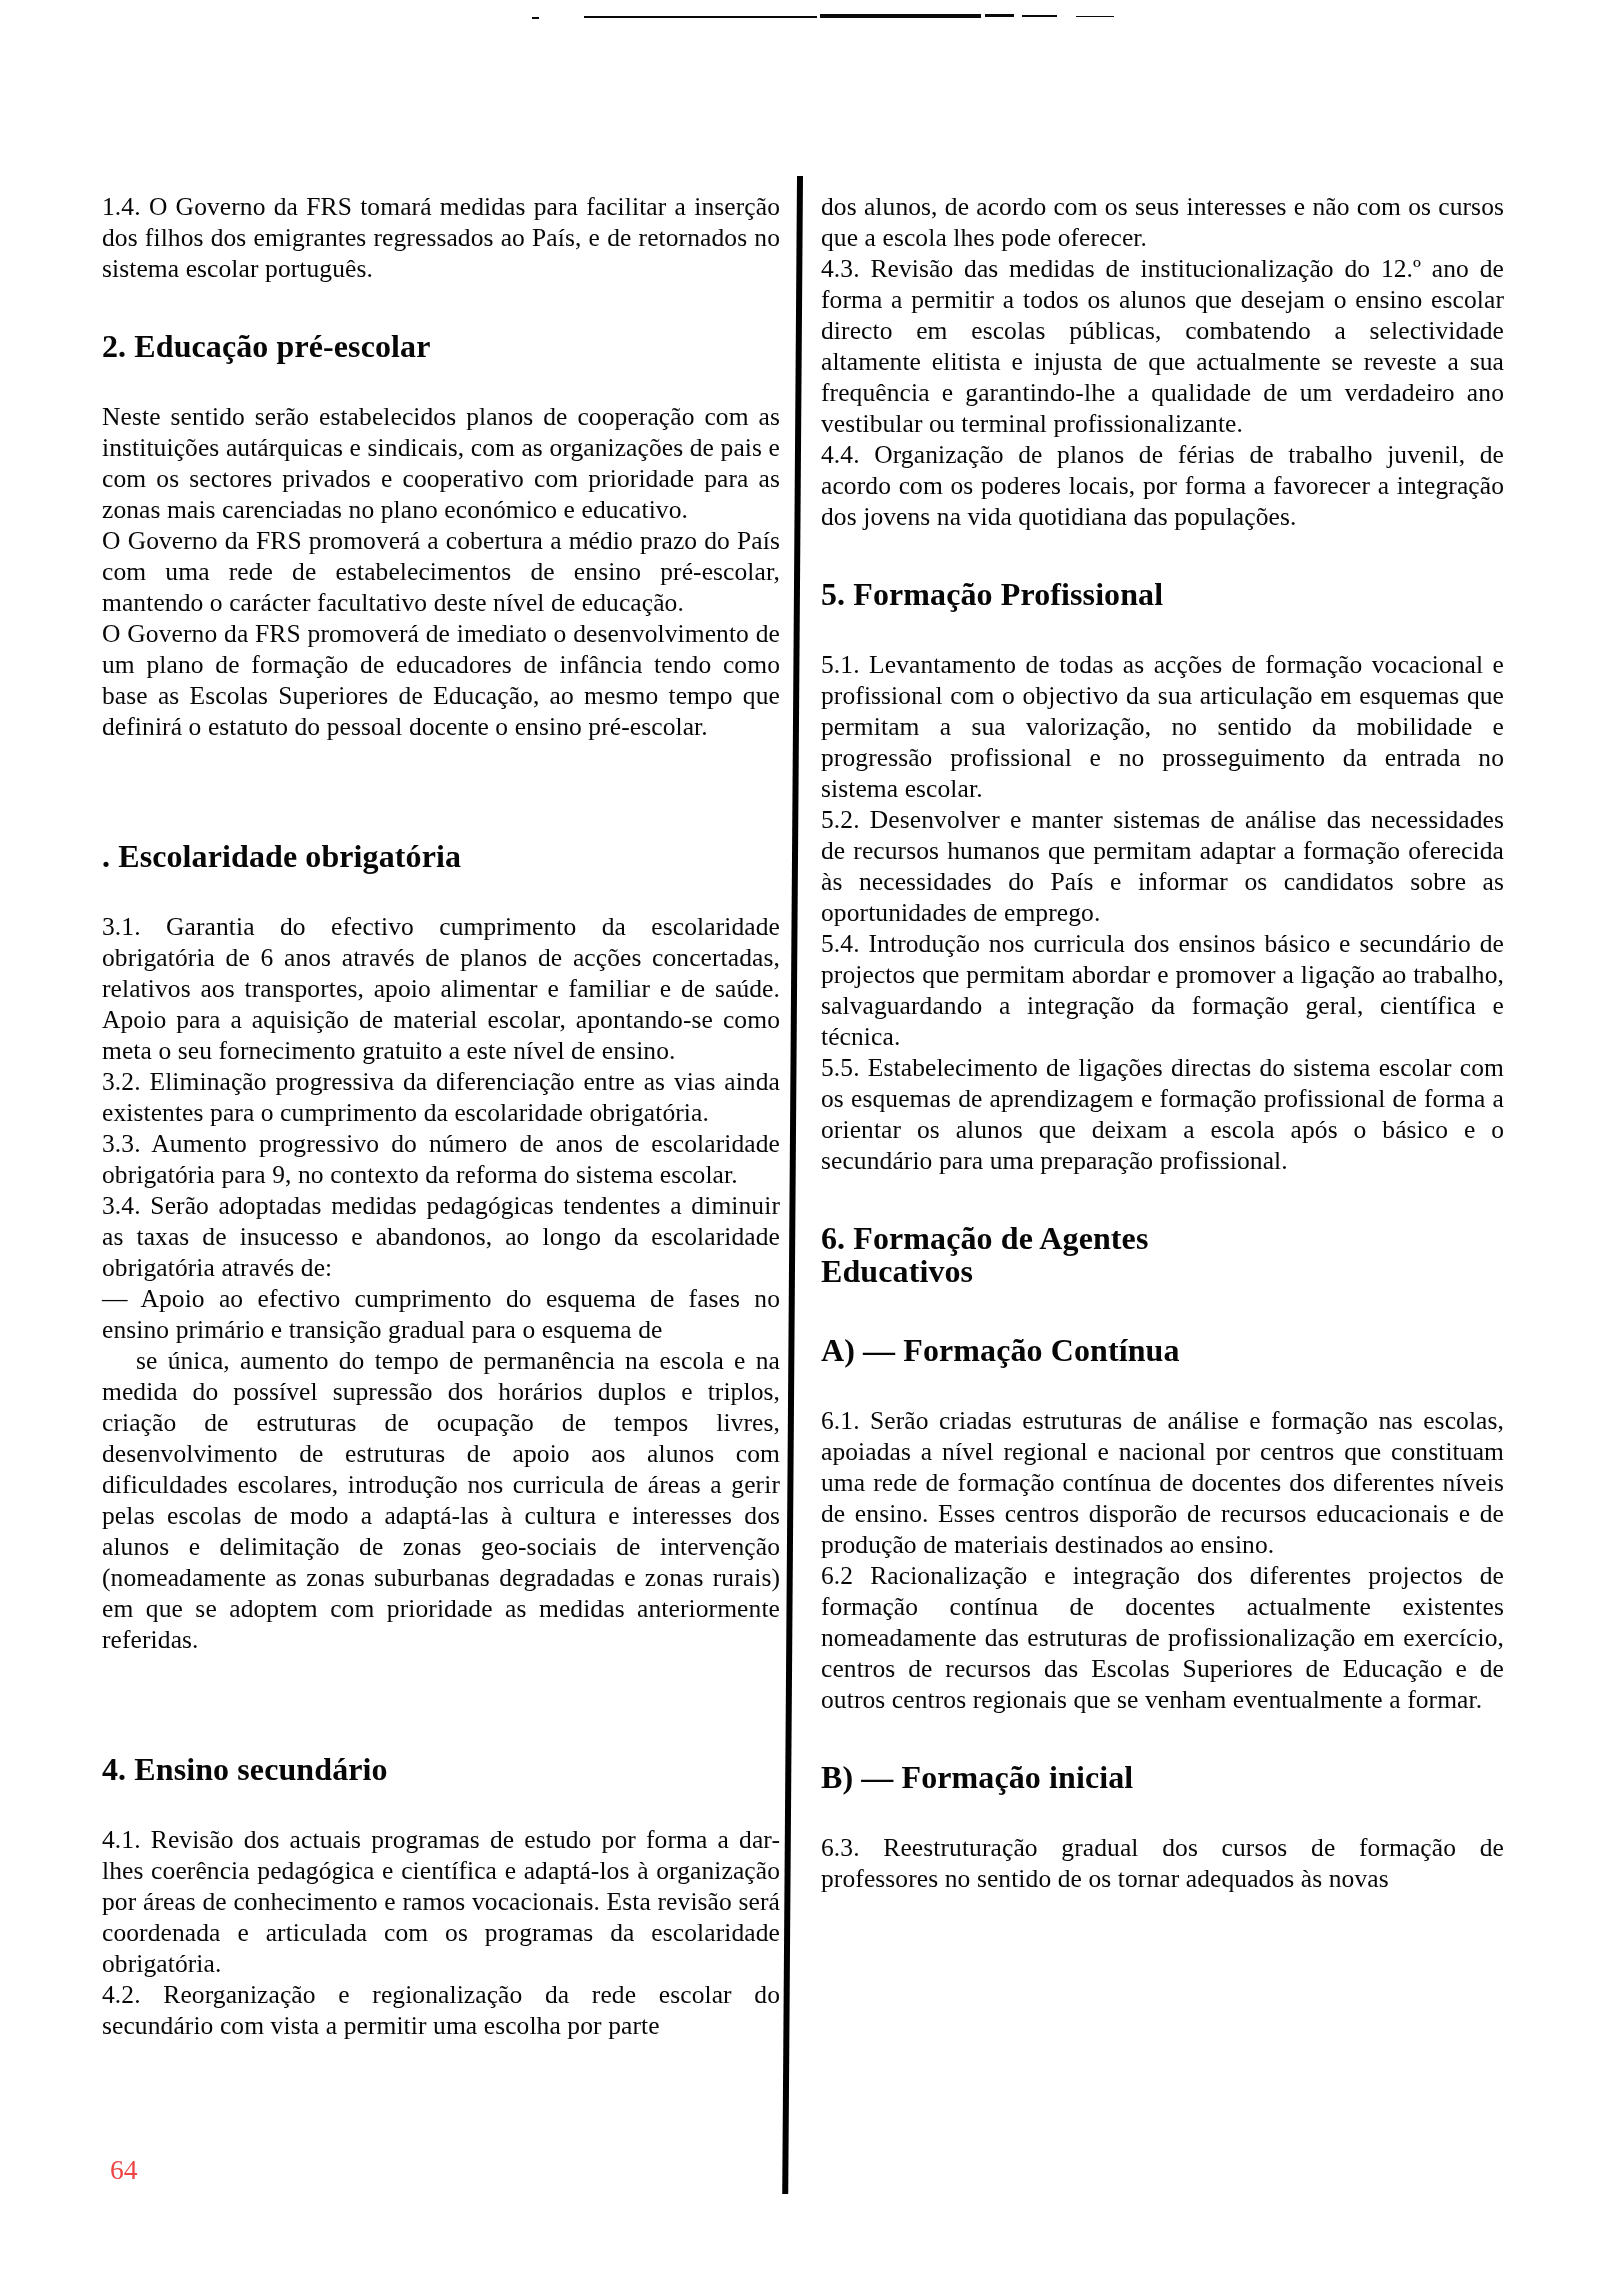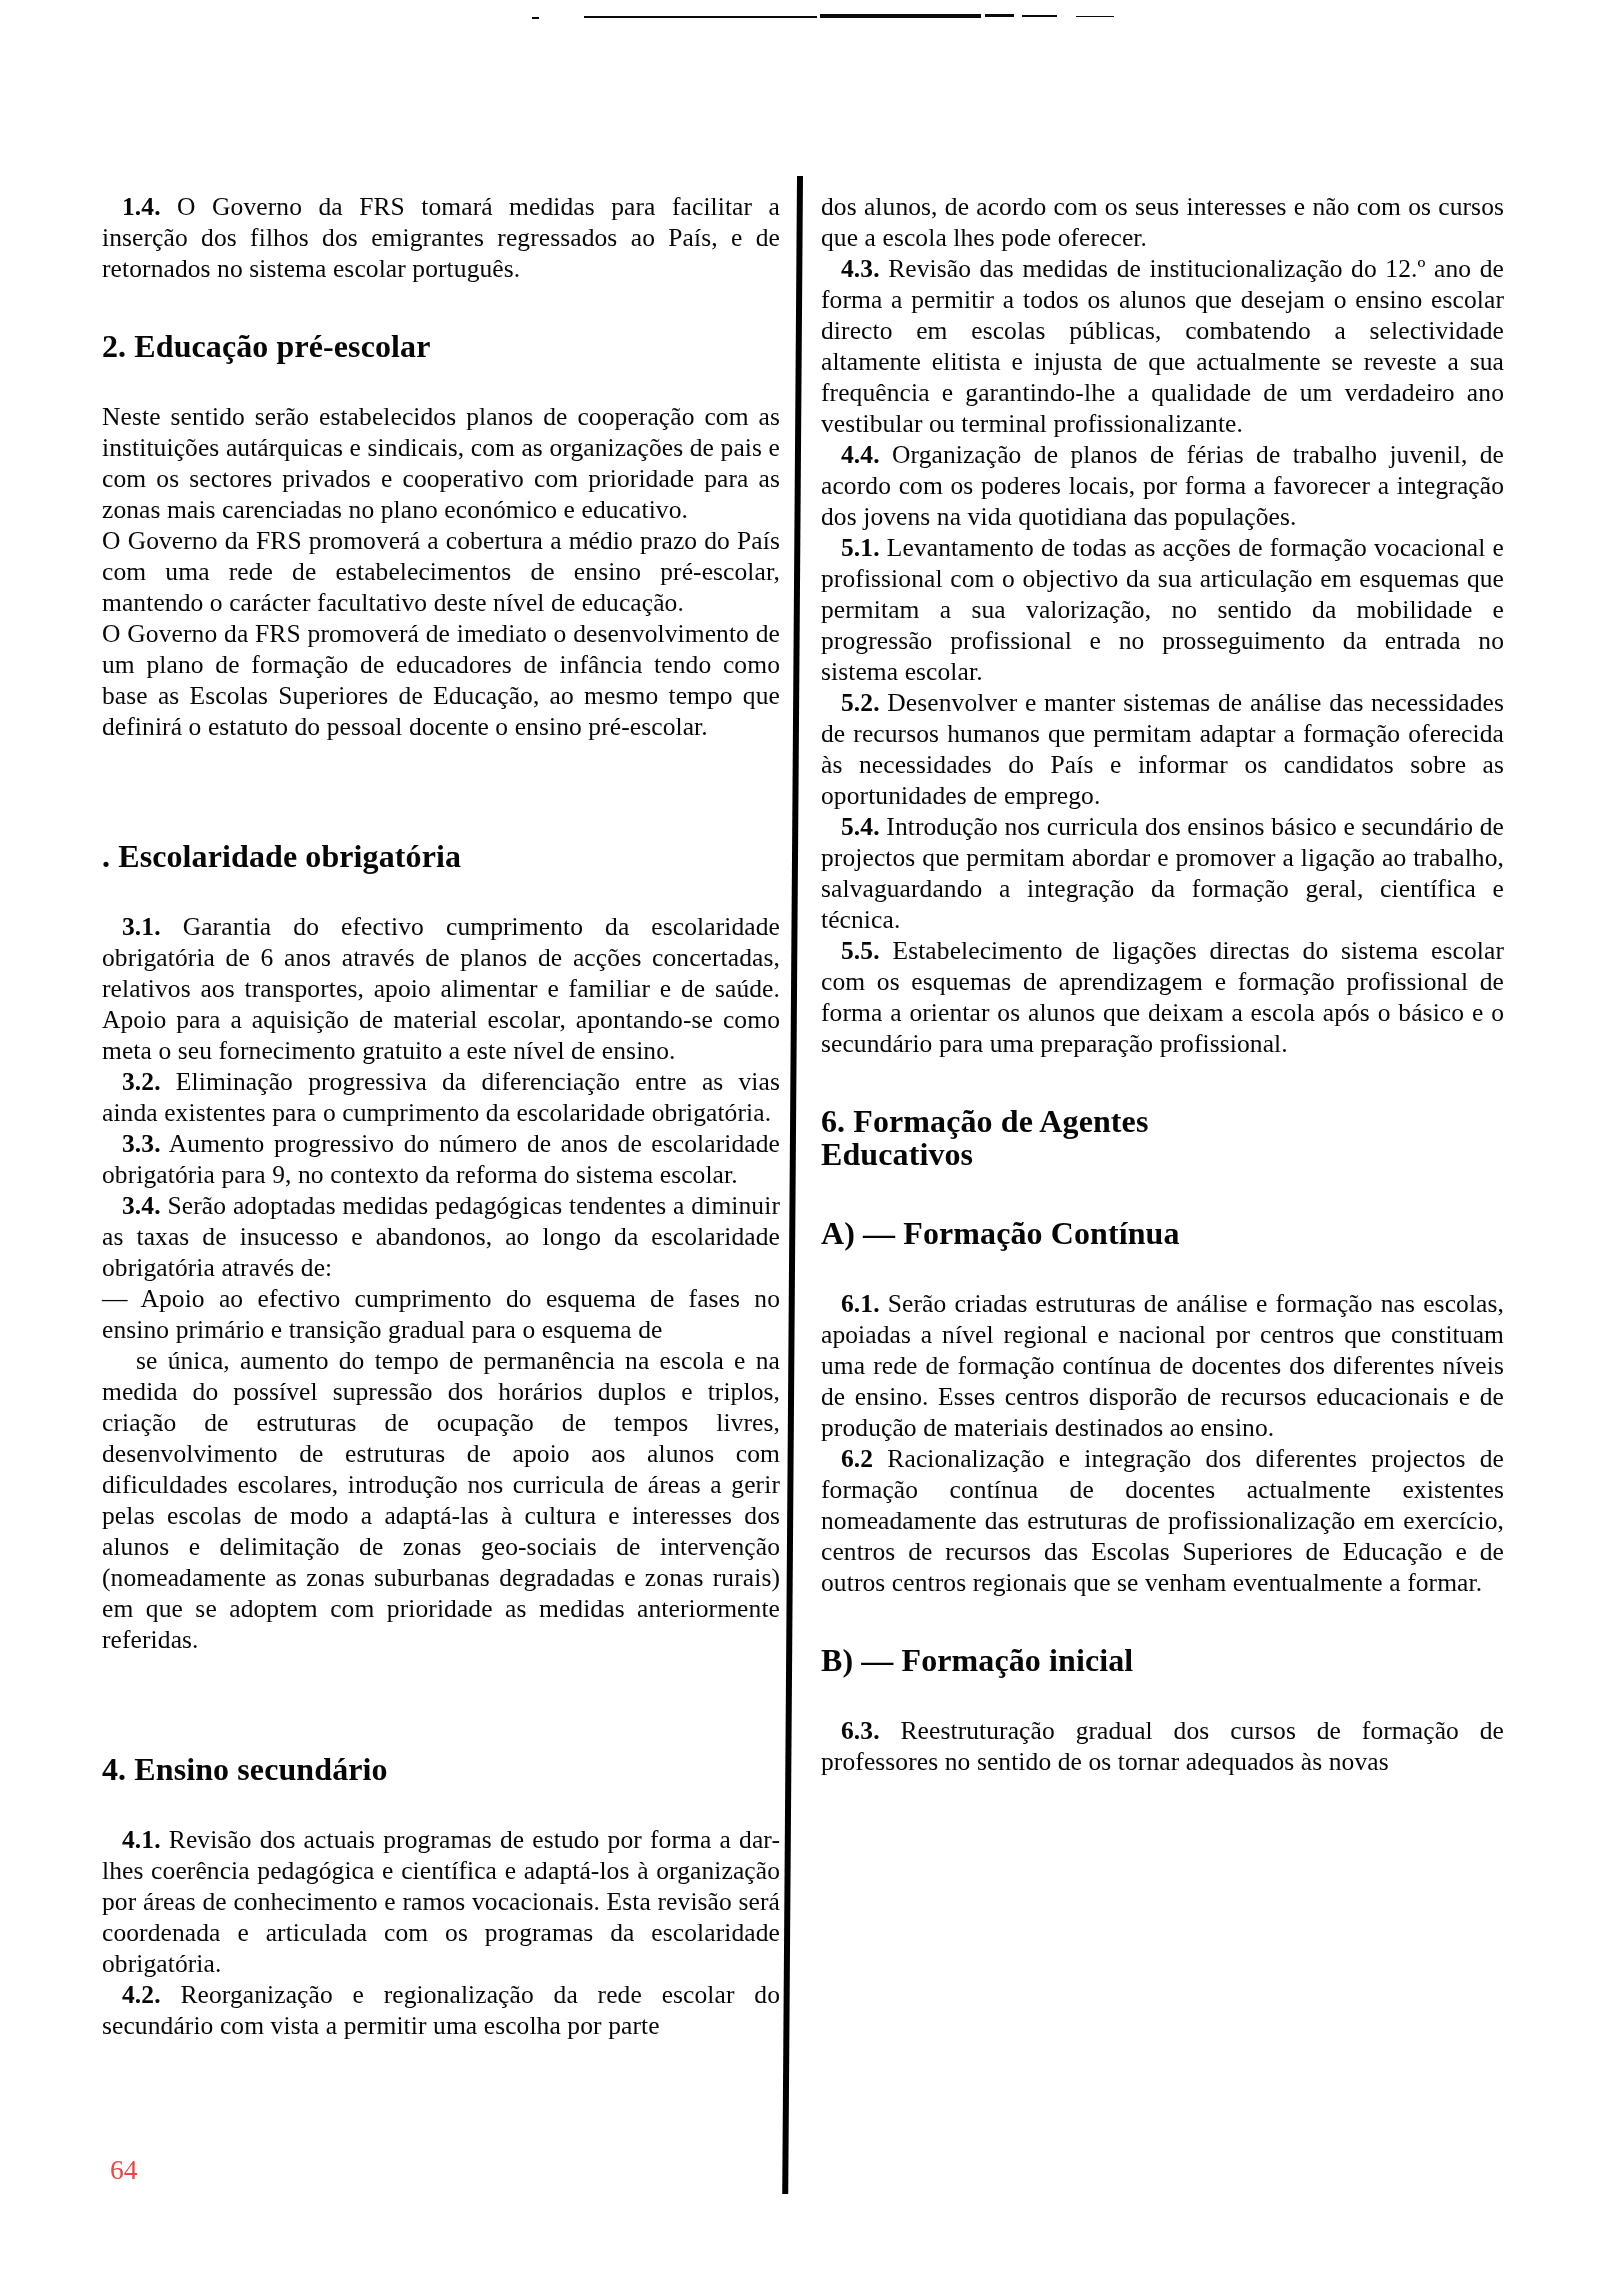--- a/index.html
+++ b/index.html
@@ -30,21 +30,21 @@
   .col{
     position:absolute;top:191px;
     font-size:25.5px;line-height:31px;
     text-align:justify;
     letter-spacing:0.1px;
   }
   .col-left{left:102px;width:678px;}
   .col-right{left:821px;width:683px;}
 
   .para{margin:0;}
-  .para .num{font-weight:bold;margin-left:20px;}
+  .para .num{font-weight:normal;}
   .indent1{text-indent:34px;}
 
   .heading{
     margin:46px 0 38px 0;
     font-weight:bold;font-size:32px;line-height:33px;
     text-align:left;
   }
   .mt-lg{margin-top:98px;}
   .heading .hline{display:block;}
 
@@ -82,20 +82,21 @@
     <p class="para indent1"><span>se única, aumento do tempo de permanência na escola e na medida do possível supressão dos horários duplos e triplos, criação de estruturas de ocupação de tempos livres, desenvolvimento de estruturas de apoio aos alunos com dificuldades escolares, introdução nos curricula de áreas a gerir pelas escolas de modo a adaptá-las à cultura e interesses dos alunos e delimitação de zonas geo-sociais de intervenção (nomeadamente as zonas suburbanas degradadas e zonas rurais) em que se adoptem com prioridade as medidas anteriormente referidas.</span></p>
     <p class="heading mt-lg">4. Ensino secundário</p>
     <p class="para"><b class="num">4.1.</b><span> Revisão dos actuais programas de estudo por forma a dar-lhes coerência pedagógica e científica e adaptá-los à organização por áreas de conhecimento e ramos vocacionais. Esta revisão será coordenada e articulada com os programas da escolaridade obrigatória.</span></p>
     <p class="para"><b class="num">4.2.</b><span> Reorganização e regionalização da rede escolar do secundário com vista a permitir uma escolha por parte</span></p>
   </div>
 
   <div class="col col-right">
     <p class="para"><span>dos alunos, de acordo com os seus interesses e não com os cursos que a escola lhes pode oferecer.</span></p>
     <p class="para"><b class="num">4.3.</b><span> Revisão das medidas de institucionalização do 12.º ano de forma a permitir a todos os alunos que desejam o ensino escolar directo em escolas públicas, combatendo a selectividade altamente elitista e injusta de que actualmente se reveste a sua frequência e garantindo-lhe a qualidade de um verdadeiro ano vestibular ou terminal profissionalizante.</span></p>
     <p class="para"><b class="num">4.4.</b><span> Organização de planos de férias de trabalho juvenil, de acordo com os poderes locais, por forma a favorecer a integração dos jovens na vida quotidiana das populações.</span></p>
+    <p class="heading">5. Formação Profissional</p>
     <p class="para"><b class="num">5.1.</b><span> Levantamento de todas as acções de formação vocacional e profissional com o objectivo da sua articulação em esquemas que permitam a sua valorização, no sentido da mobilidade e progressão profissional e no prosseguimento da entrada no sistema escolar.</span></p>
     <p class="para"><b class="num">5.2.</b><span> Desenvolver e manter sistemas de análise das necessidades de recursos humanos que permitam adaptar a formação oferecida às necessidades do País e informar os candidatos sobre as oportunidades de emprego.</span></p>
     <p class="para"><b class="num">5.4.</b><span> Introdução nos curricula dos ensinos básico e secundário de projectos que permitam abordar e promover a ligação ao trabalho, salvaguardando a integração da formação geral, científica e técnica.</span></p>
     <p class="para"><b class="num">5.5.</b><span> Estabelecimento de ligações directas do sistema escolar com os esquemas de aprendizagem e formação profissional de forma a orientar os alunos que deixam a escola após o básico e o secundário para uma preparação profissional.</span></p>
     <p class="heading">
         <span class="hline">6. Formação de Agentes</span>
         <span class="hline">Educativos</span>
       </p>
     <p class="heading">A) — Formação Contínua</p>
     <p class="para"><b class="num">6.1.</b><span> Serão criadas estruturas de análise e formação nas escolas, apoiadas a nível regional e nacional por centros que constituam uma rede de formação contínua de docentes dos diferentes níveis de ensino. Esses centros disporão de recursos educacionais e de produção de materiais destinados ao ensino.</span></p>

